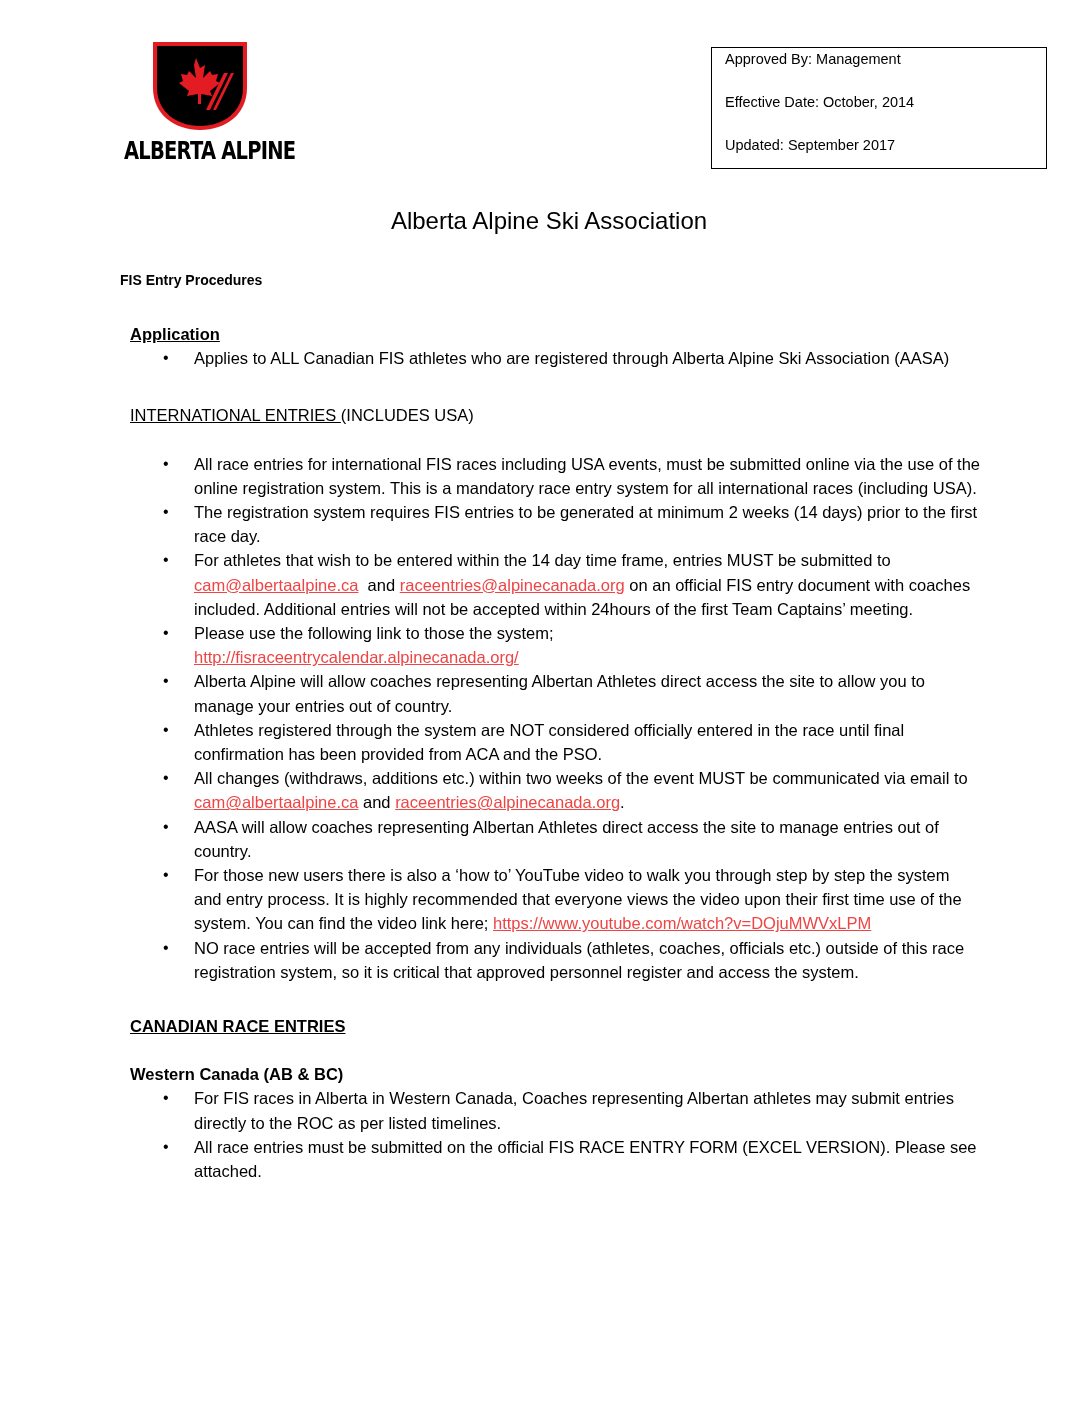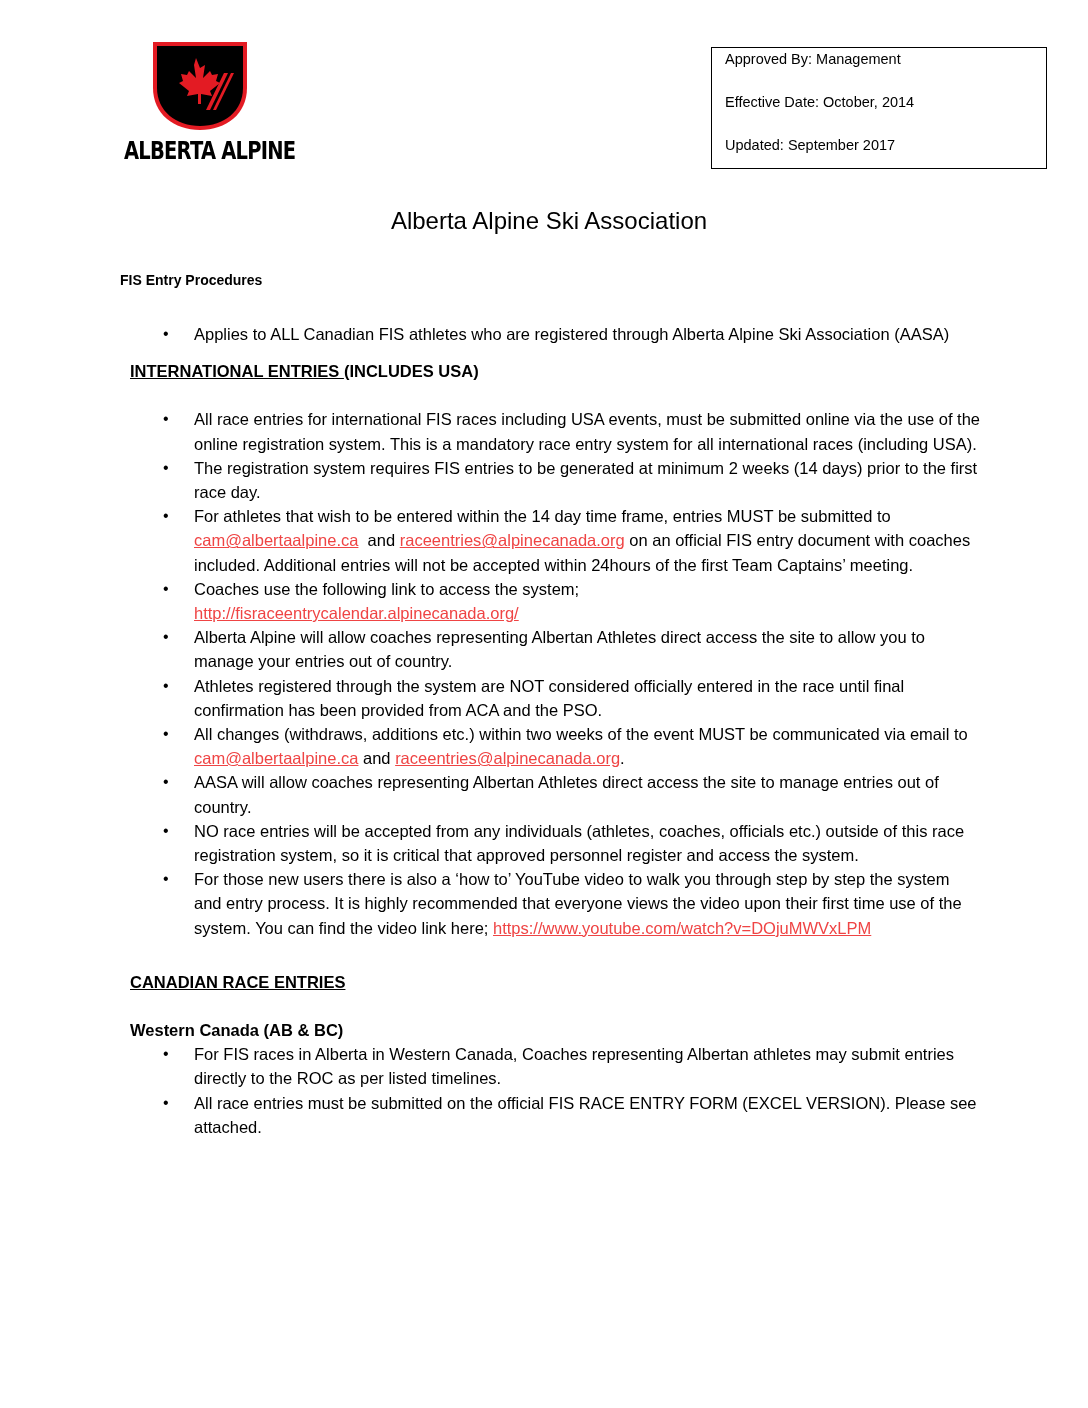--- a/index.html
+++ b/index.html
@@ -59,39 +59,40 @@
 <div class="meta-box">
   <div>Approved By: Management</div>
   <div>Effective Date: October, 2014</div>
   <div>Updated: September 2017</div>
 </div>
 
 <div class="doc-title">Alberta Alpine Ski Association</div>
 <div class="section-title">FIS Entry Procedures</div>
 
 <div class="content">
+  <div class="heading">Application</div>
   <ul>
     <li>Applies to ALL Canadian FIS athletes who are registered through Alberta Alpine Ski Association (AASA)</li>
   </ul>
   <div class="gap-s"></div>
-  <div style="font-weight:bold;">
+  <div style="font-weight:normal;margin-top:20px;">
     <span style="text-decoration:underline;">INTERNATIONAL ENTRIES </span><span>(INCLUDES USA)</span>
   </div>
   <div class="gap-m"></div>
   <ul>
     <li>All race entries for international FIS races including USA events, must be submitted online via the use of the online registration system. This is a mandatory race entry system for all international races (including USA).</li>
     <li>The registration system requires FIS entries to be generated at minimum 2 weeks (14 days) prior to the first race day.</li>
     <li><span>For athletes that wish to be entered within the 14 day time frame, entries MUST be submitted to </span><a href="#">cam@albertaalpine.ca</a><span style="white-space:pre;">  and </span><a href="#">raceentries@alpinecanada.org</a><span>  on an official FIS entry document with coaches included. Additional entries will not be accepted within 24hours of the first Team Captains’ meeting.</span></li>
-    <li><span>Coaches use the following link to access the system;</span><br><a href="#">http://fisraceentrycalendar.alpinecanada.org/</a></li>
+    <li><span>Please use the following link to those the system;</span><br><a href="#">http://fisraceentrycalendar.alpinecanada.org/</a></li>
     <li>Alberta Alpine will allow coaches representing Albertan Athletes direct access the site to allow you to manage your entries out of country.</li>
     <li>Athletes registered through the system are NOT considered officially entered in the race until final confirmation has been provided from ACA and the PSO.</li>
     <li><span>All changes (withdraws, additions etc.) within two weeks of the event MUST be communicated via email to </span><a href="#">cam@albertaalpine.ca</a><span style="white-space:pre;"> and </span><a href="#">raceentries@alpinecanada.org</a><span>.</span></li>
     <li>AASA will allow coaches representing Albertan Athletes direct access the site to manage entries out of country.</li>
+    <li><span>For those new users there is also a ‘how to’ YouTube video to walk you through step by step the system and entry process. It is highly recommended that everyone views the video upon their first time use of the system. You can find the video link here;  </span><a href="#">https://www.youtube.com/watch?v=DOjuMWVxLPM</a></li>
     <li>NO race entries will be accepted from any individuals (athletes, coaches, officials etc.) outside of this race registration system, so it is critical that approved personnel register and access the system.</li>
-    <li><span>For those new users there is also a ‘how to’ YouTube video to walk you through step by step the system and entry process. It is highly recommended that everyone views the video upon their first time use of the system. You can find the video link here;  </span><a href="#">https://www.youtube.com/watch?v=DOjuMWVxLPM</a></li>
   </ul>
   <div class="gap-l"></div>
   <div class="heading">CANADIAN RACE ENTRIES</div>
   <div class="gap-m"></div>
   <div class="heading-plain">Western Canada (AB &amp; BC)</div>
   <ul>
     <li>For FIS races in Alberta in Western Canada, Coaches representing Albertan athletes may submit entries directly to the ROC as per listed timelines.</li>
     <li>All race entries must be submitted on the official FIS RACE ENTRY FORM (EXCEL VERSION). Please see attached.</li>
   </ul>
 </div>

